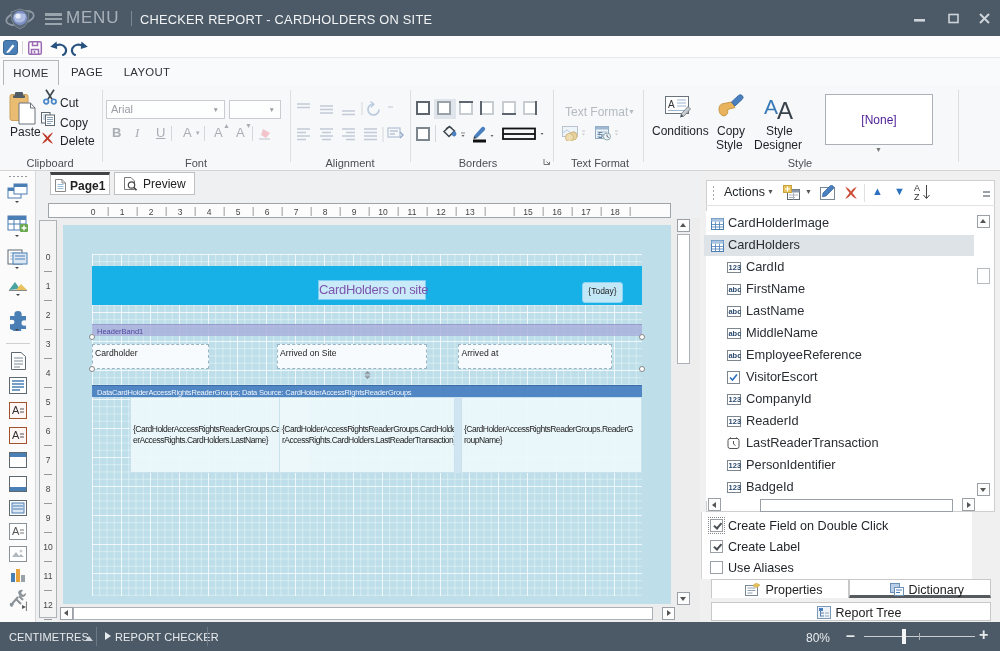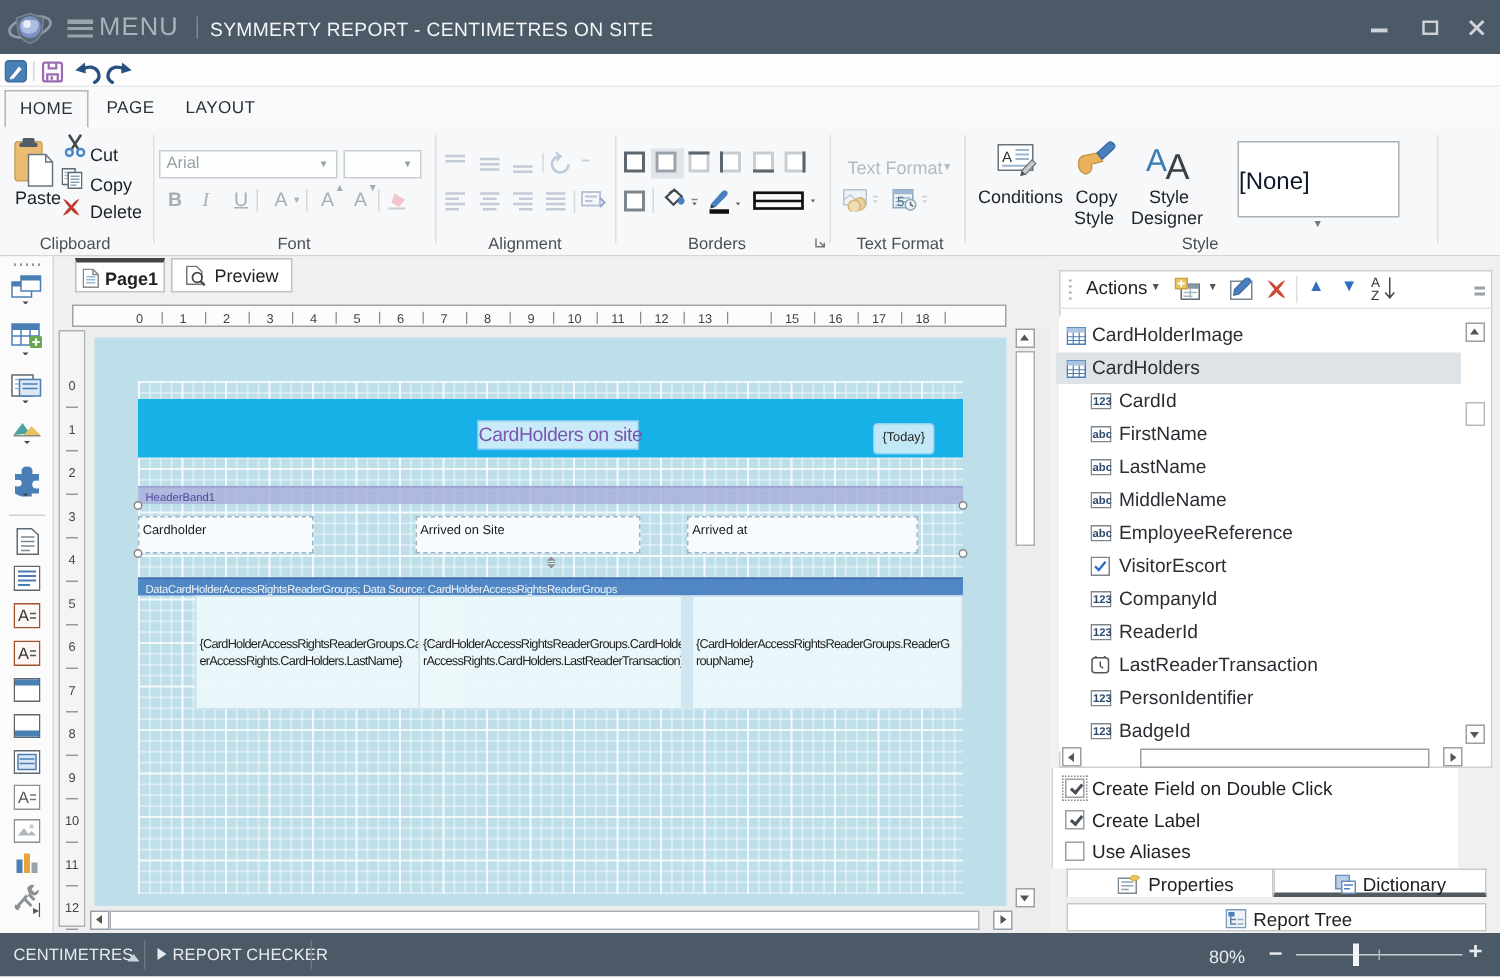--- a/index.html
+++ b/index.html
@@ -80,21 +80,21 @@
       <path d="M10 11 Q14 8 21 10 Q23 13 20 17 Q15 20 11 17 Q9 14 10 11Z" fill="#b9c6e8" opacity="0.85"></path>
       <circle cx="14" cy="12" r="2.6" fill="#eef2fa" opacity="0.9"></circle>
     </svg>
     <div id="menu-burger" class="abs">
       <div></div>
       <div></div>
       <div></div>
     </div>
     <div id="menu-text" class="abs">MENU</div>
     <div id="title-sep" class="abs"></div>
-    <div id="title-text" class="abs">SYMMERTY REPORT - CENTIMETRES ON SITE</div>
+    <div id="title-text" class="abs">CHECKER REPORT - CARDHOLDERS ON SITE</div>
     <svg class="abs" style="left:912px;top:12px;" width="80" height="14" viewBox="0 0 80 14">
       <rect x="2" y="7" width="11" height="2.6" fill="#cdd3d8"></rect>
       <rect x="37" y="2.5" width="9" height="8" fill="none" stroke="#cdd3d8" stroke-width="1.6"></rect>
       <path d="M68 2 L77 11 M77 2 L68 11" stroke="#cdd3d8" stroke-width="2"></path>
     </svg>
   </div>
 
   <div id="qat" class="abs">
     <svg class="abs" style="left:3px;top:4px;" width="88" height="16" viewBox="0 0 88 16">
       <rect x="0.5" y="0.5" width="14" height="14" rx="2.5" fill="#4a7fb5" stroke="#3a6a9a"></rect>
@@ -296,21 +296,21 @@
     </svg>
     <div class="abs btxt" style="left:717px;top:39px;">Copy</div>
     <div class="abs btxt" style="left:716px;top:53px;">Style</div>
     <svg class="abs" style="left:764px;top:10px;" width="32" height="26" viewBox="0 0 32 26">
       <text x="0" y="19" font-size="21" fill="#3a7ab8" font-family="Liberation Sans">A</text>
       <text x="13" y="24" font-size="24" fill="#39424b" font-family="Liberation Sans">A</text>
     </svg>
     <div class="abs btxt" style="left:766px;top:39px;">Style</div>
     <div class="abs btxt" style="left:754px;top:53px;">Designer</div>
     <div class="abs" style="left:825px;top:9px;width:108px;height:51px;background:#fff;border:1px solid #aab0b6;">
-      <div style="position:absolute;left:0;right:0;top:18px;text-align:left;font-size:16px;color:#0f172a;">[None]</div>
+      <div style="position:absolute;left:0;right:0;top:18px;text-align:center;font-size:12px;color:#4c1d95;">[None]</div>
     </div>
     <div class="abs" style="left:875px;top:61px;font-size:7px;color:#777;">▼</div>
   </div>
 
   <div id="docarea" class="abs"></div>
   <div id="toolbox" class="abs">
     <div style="position:absolute;left:8px;top:4px;width:20px;height:3px;background-image:radial-gradient(circle, #999 0.8px, transparent 1px);background-size:4px 3px;"></div>
     <svg style="position:absolute;left:7px;top:12px;" width="22" height="20" viewBox="0 0 22 20">
       <rect x="1" y="5" width="13" height="10" fill="#fff" stroke="#4a7fb5"></rect>
       <rect x="1" y="5" width="13" height="3" fill="#4a7fb5"></rect>

